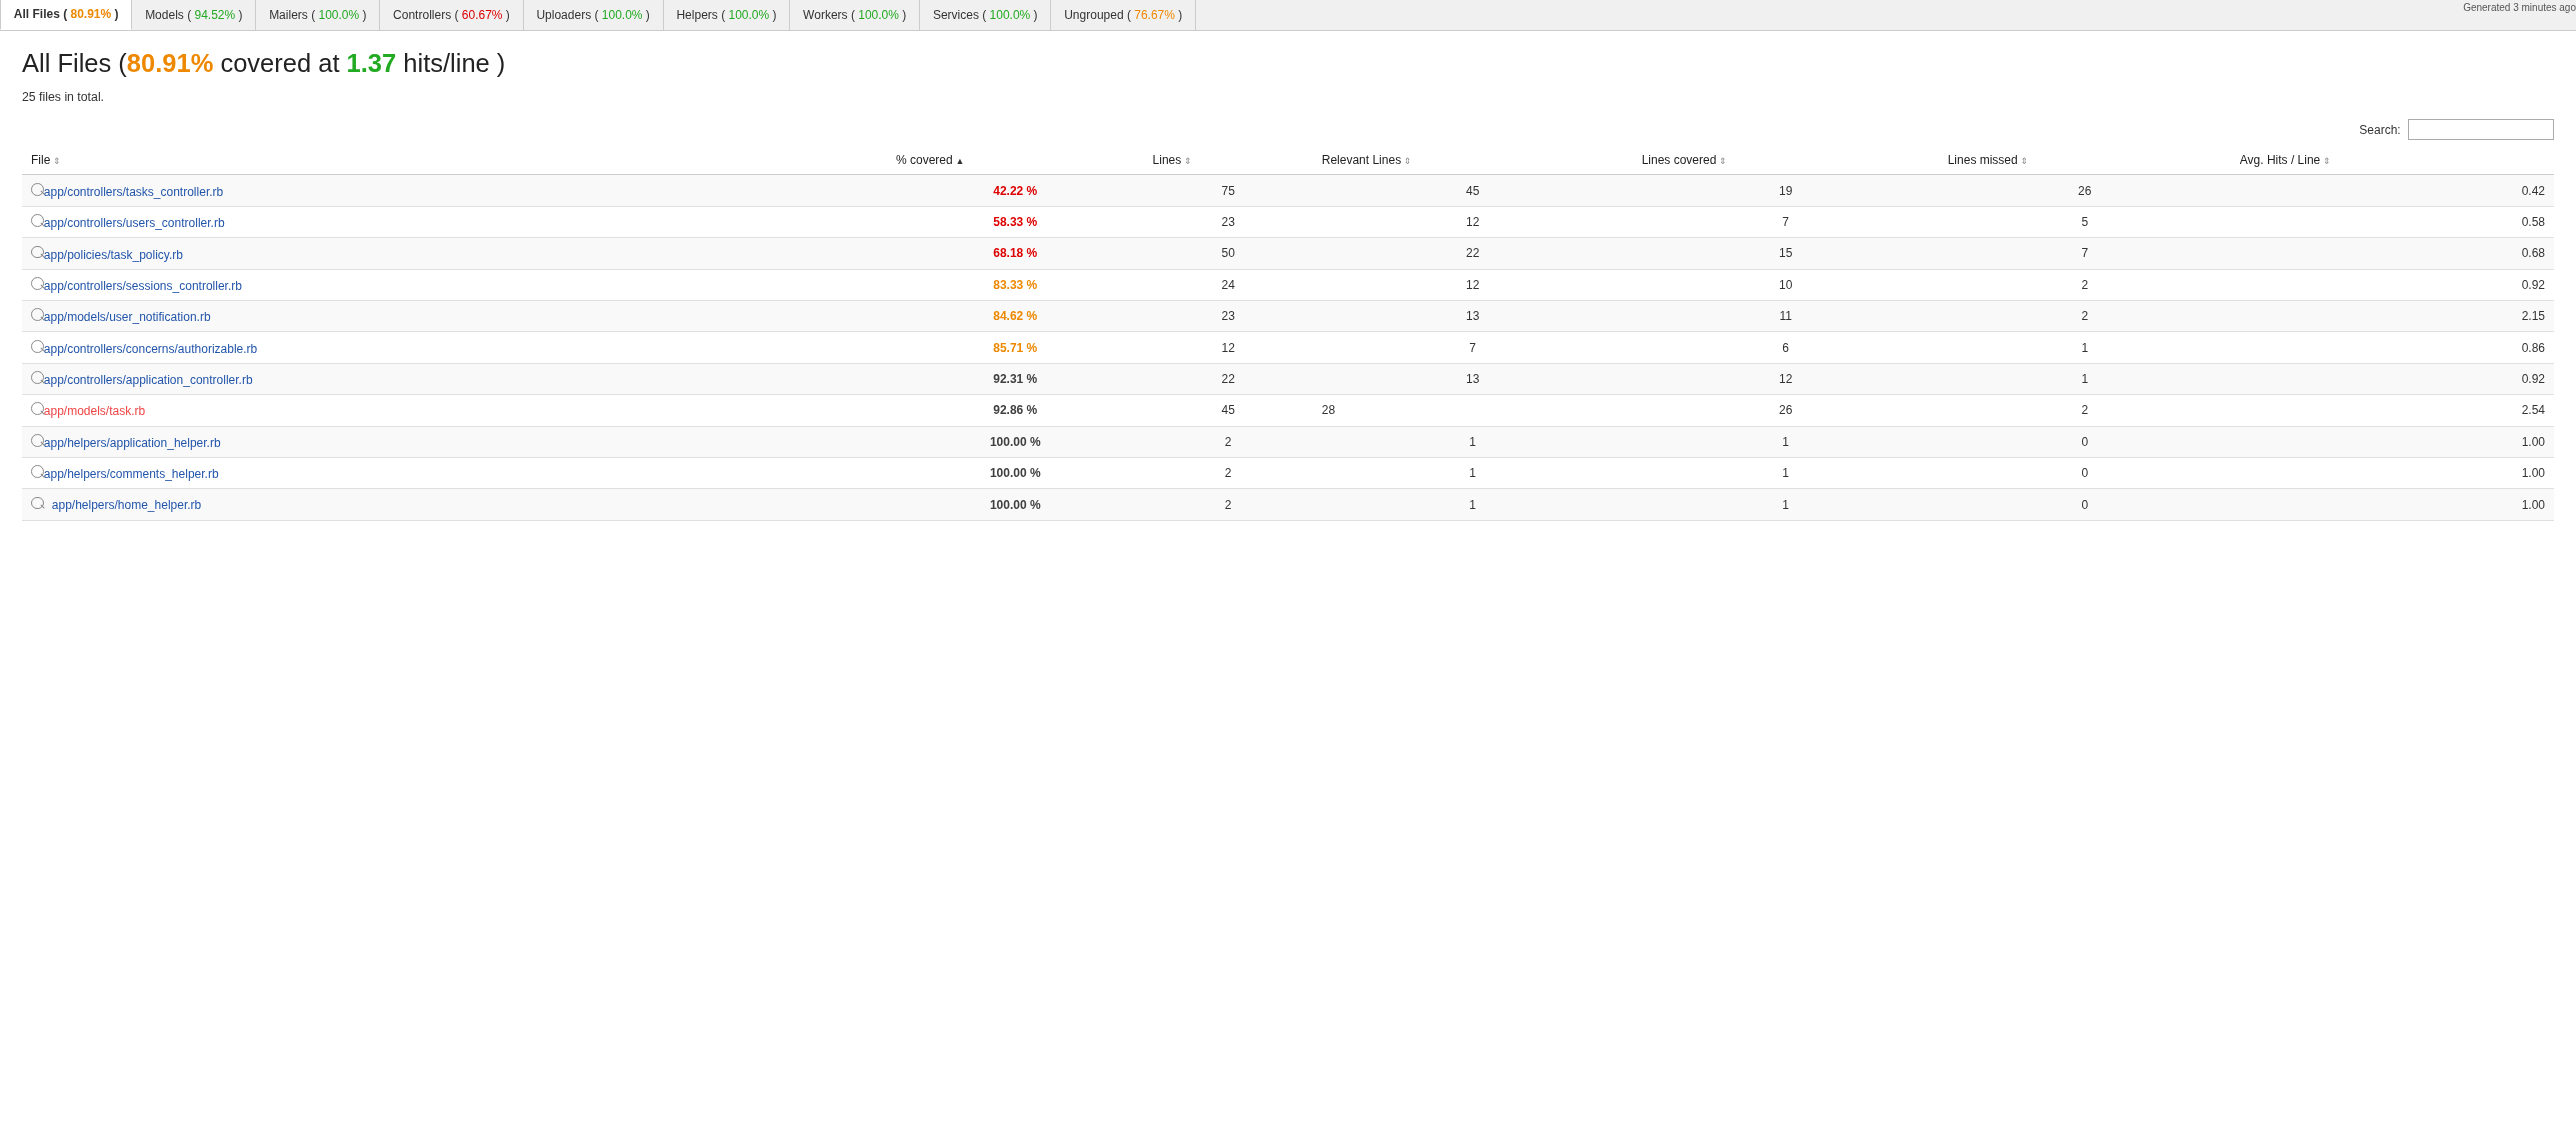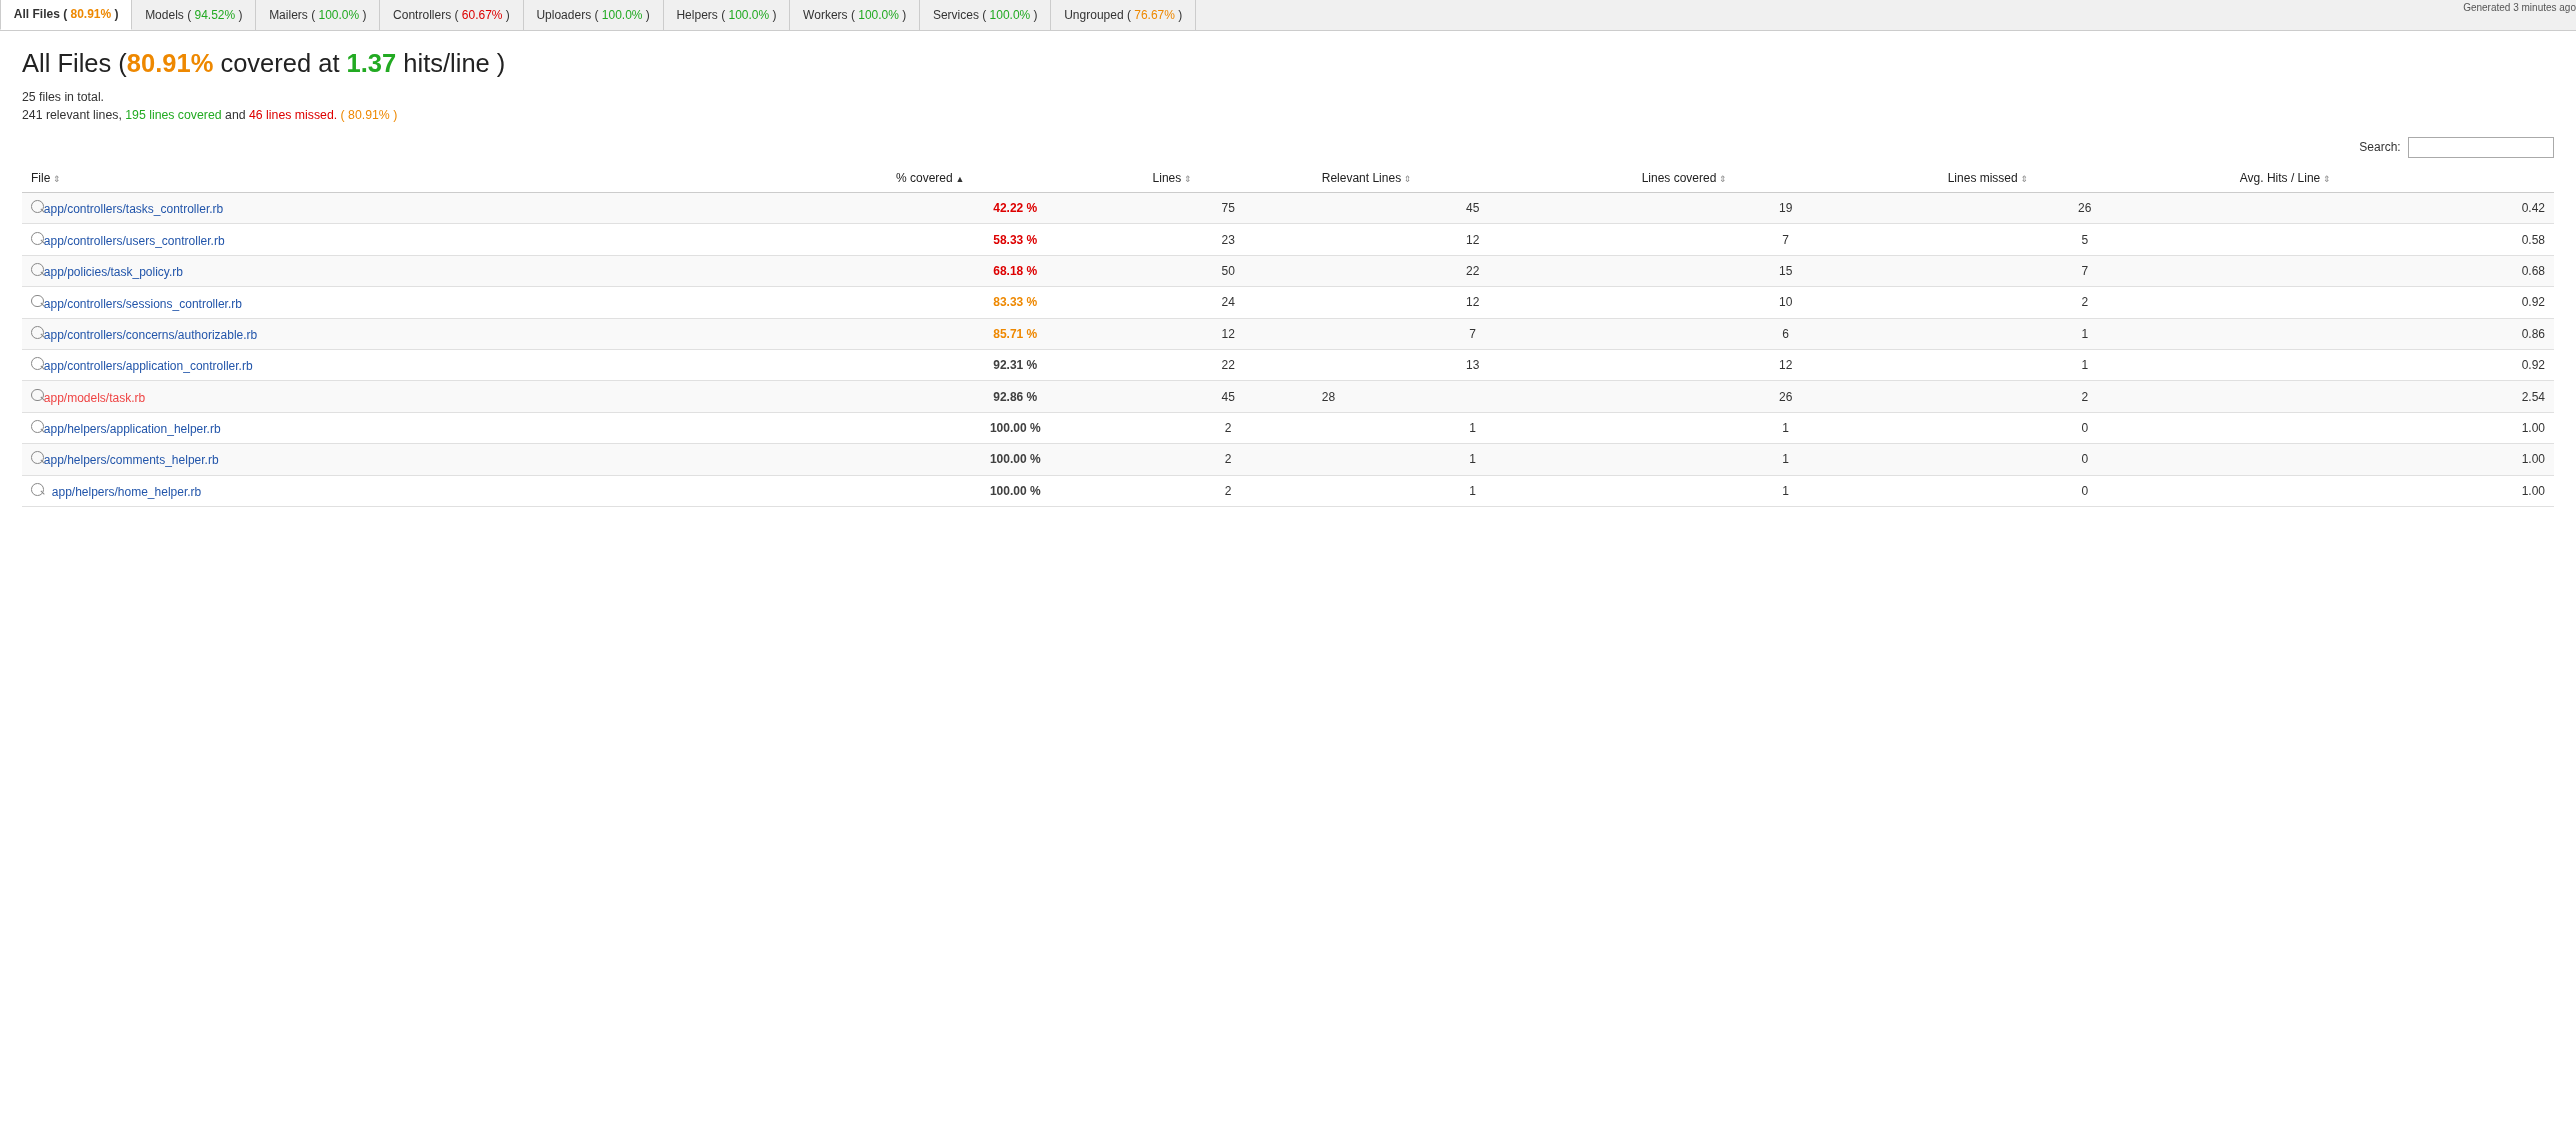--- a/index.html
+++ b/index.html
@@ -189,26 +189,20 @@
 </div>
 
 <div class="main">
   <h1 class="page-title">
     <span>All Files (</span><span class="pct-orange">80.91%</span><span> covered at </span><span class="pct-green">1.37</span><span> hits/line )</span>
   </h1>
 
   <div class="summary-line">
     <span>25 files in total.</span>
   </div>
-  <div class="summary-line">
-    <span>241 relevant lines,</span>
-    <span class="green">195 lines covered</span>
-    <span> and </span><span class="red">46 lines missed.</span>
-    <span class="orange">( 80.91% )</span>
-  </div>
 
   <div class="search-row">
     <label>Search:</label>
     <input type="text" style="">
   </div>
 
   <table>
     <thead>
       <tr>
 
@@ -253,20 +247,29 @@
         <tr>
           <td style="min-width: 291px;"><span class="search-icon-sm"></span><a href="#" style="color:#2255aa;text-decoration:none;">app/controllers/sessions_controller.rb</a></td>
           <td class="pct pct-orange">83.33 %</td>
           <td class="num" style="text-align: center;">24</td>
           <td style="text-align: center;">12</td>
           <td style="text-align: center;">10</td>
           <td style="text-align: center;">2</td>
           <td style="text-align: right;">0.92</td>
         </tr>
         <tr>
+          <td style="min-width: 291px;"><span class="search-icon-sm"></span><a href="#" style="color:#2255aa;text-decoration:none;">app/models/user_notification.rb</a></td>
+          <td class="pct pct-orange">84.62 %</td>
+          <td class="num" style="text-align: center;">23</td>
+          <td style="text-align: center;">13</td>
+          <td style="text-align: center;">11</td>
+          <td style="text-align: center;">2</td>
+          <td style="text-align: right;">2.15</td>
+        </tr>
+        <tr>
           <td style="min-width: 291px;"><span class="search-icon-sm"></span><a href="#" style="color:#2255aa;text-decoration:none;">app/controllers/concerns/authorizable.rb</a></td>
           <td class="pct pct-orange">85.71 %</td>
           <td class="num" style="text-align: center;">12</td>
           <td style="text-align: center;">7</td>
           <td style="text-align: center;">6</td>
           <td style="text-align: center;">1</td>
           <td style="text-align: right;">0.86</td>
         </tr>
         <tr>
           <td style="min-width: 291px;"><span class="search-icon-sm"></span><a href="#" style="color:#2255aa;text-decoration:none;">app/controllers/application_controller.rb</a></td>

